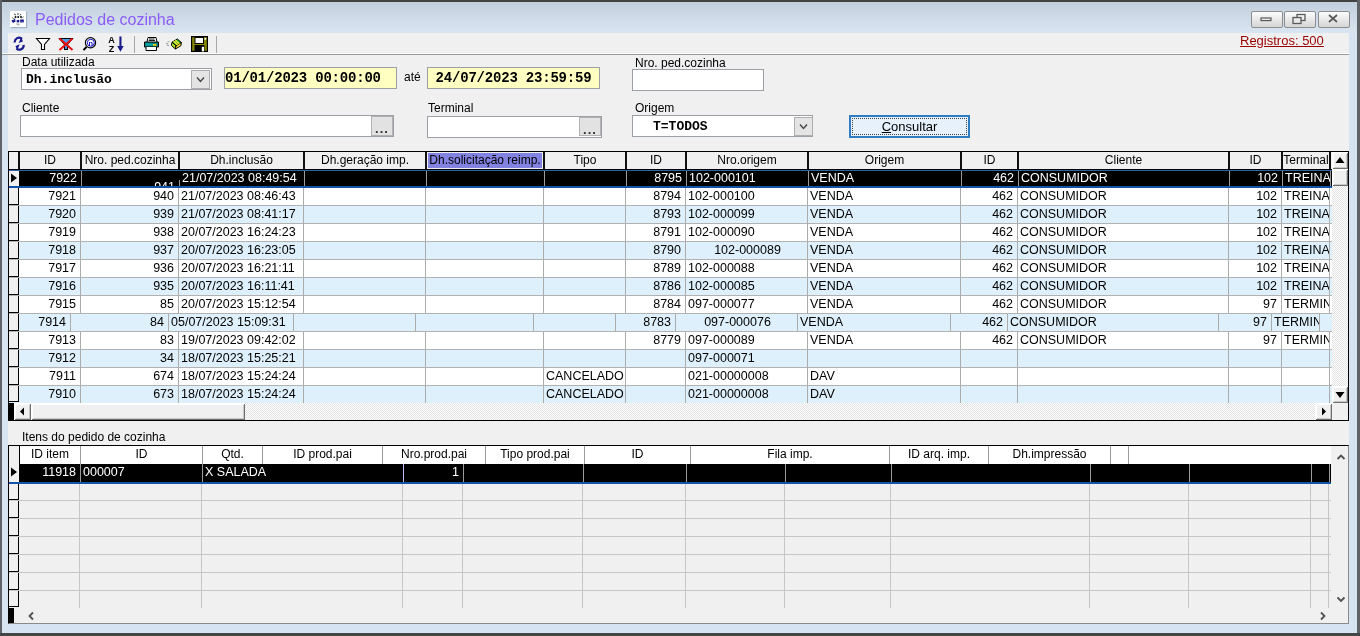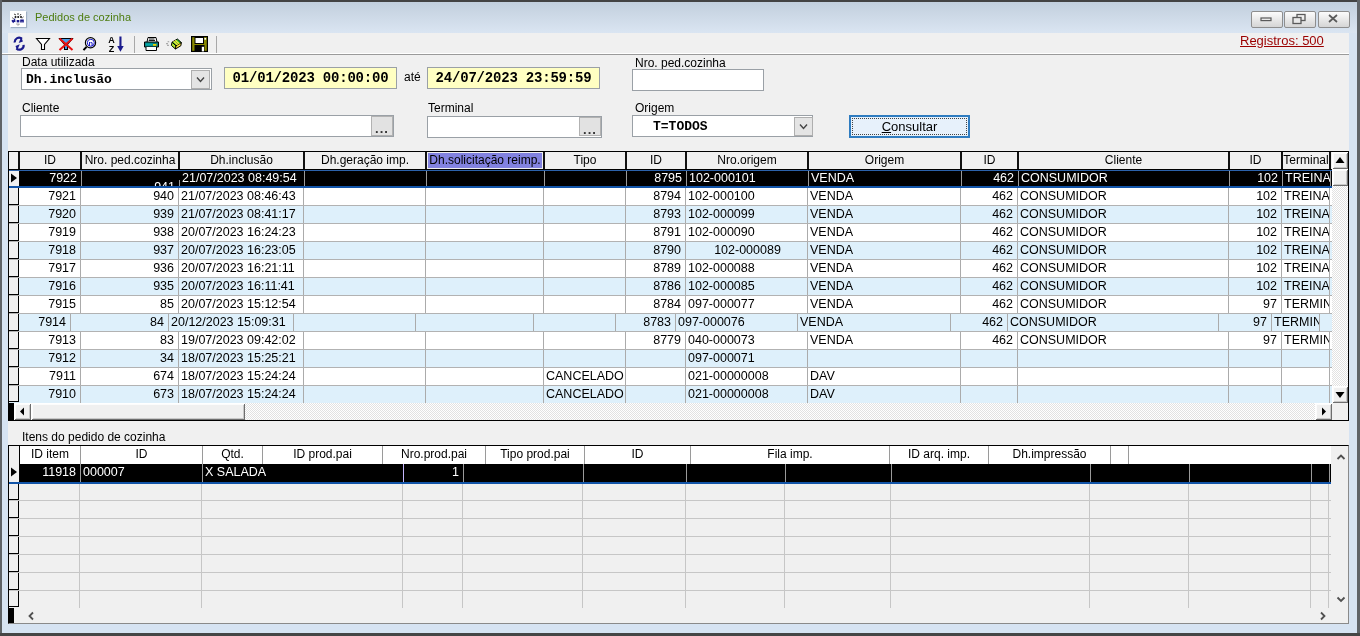--- a/index.html
+++ b/index.html
@@ -7,21 +7,21 @@
 #win{position:absolute;left:0;top:0;width:1360px;height:636px;background:#f0f0f0;}
 .abs{position:absolute;}
 #frameTop{left:0;top:0;width:1360px;height:2px;background:#434343;}
 #frameL{left:0;top:0;width:2px;height:636px;background:#5f6367;}
 #frameR{left:1357px;top:0;width:3px;height:636px;background:#5f6367;}
 #frameB{left:0;top:633px;width:1360px;height:3px;background:#454545;}
 #stripL{left:2px;top:2px;width:6px;height:631px;background:#d6e3f2;}
 #stripR{left:1349px;top:33px;width:8px;height:600px;background:#d6e3f2;}
 #stripB{left:2px;top:624px;width:1355px;height:9px;background:#d6e3f2;}
 #title{left:2px;top:2px;width:1355px;height:31px;background:linear-gradient(#c2cfdd,#dae5f2);}
-#ttext{left:35px;top:11px;font-size:11px;color:#4d7c0f;}
+#ttext{left:35px;top:11px;font-size:16px;color:#8b5cf6;}
 .wbtn{top:11px;width:30px;height:15px;background:linear-gradient(#fcfcfc,#d5d5d5);border:1px solid #8e8e8e;border-radius:2px;}
 .tsep{top:36px;width:1px;height:17px;background:#a8a8a8;}
 #reg{left:1240px;top:33px;width:90px;font-size:13px;color:#9b0000;text-decoration:underline;}
 #tdiv{left:2px;top:53px;width:1347px;height:1px;background:#ffffff;border-bottom:1px solid #9a9a9a;}
 .lbl{font-size:12px;color:#000;}
 .field{background:#fff;border:1px solid #9aa0a6;}
 .yellow{background:#ffffc2;border:1px solid #9aa0a6;font-family:"Liberation Mono",monospace;font-weight:bold;font-size:14px;letter-spacing:-0.2px;color:#000;}
 .mono13{font-family:"Liberation Mono",monospace;font-weight:bold;font-size:13px;color:#000;}
 .combobtn{background:#e4e4e4;border:1px solid #aeaeae;}
 .dots{background:#e2e2e2;border:1px solid #b2b2b2;font-size:13px;font-weight:bold;letter-spacing:1px;text-align:center;color:#333;box-sizing:border-box;}
@@ -150,21 +150,21 @@
   <div class="abs" id="tdiv"></div>
   <div class="abs lbl" style="left:22px;top:55px;">Data utilizada</div>
   <div class="abs field" style="left:21px;top:68px;width:189px;height:20px;">
     <div class="abs mono13" style="left:4px;top:3px;">Dh.inclusão</div>
     <div class="abs combobtn" style="left:169px;top:1px;width:17px;height:17px;">
       <svg width="17" height="17">
           <path d="M5 6.5 L8.5 10.5 L12 6.5" stroke="#444" stroke-width="1.4" fill="none"></path>
         </svg>
     </div>
   </div>
-  <div class="abs yellow" style="left:224px;top:67px;width:171px;height:20px;line-height:20px;text-align:center;">01/01/2023 00:00:00</div>
+  <div class="abs yellow" style="left:224px;top:67px;width:171px;height:20px;line-height:20px;text-align:left;">01/01/2023 00:00:00</div>
   <div class="abs lbl" style="left:404px;top:70px;">até</div>
   <div class="abs yellow" style="left:427px;top:67px;width:171px;height:20px;line-height:20px;text-align:center;">24/07/2023 23:59:59</div>
   <div class="abs lbl" style="left:635px;top:56px;">Nro. ped.cozinha</div>
   <div class="abs field" style="left:632px;top:69px;width:130px;height:20px;"></div>
   <div class="abs lbl" style="left:22px;top:101px;">Cliente</div>
   <div class="abs field" style="left:20px;top:115px;width:372px;height:20px;"></div>
   <div class="abs dots" style="left:371px;top:116px;width:22px;height:20px;line-height:24px;">...</div>
   <div class="abs lbl" style="left:428px;top:101px;">Terminal</div>
   <div class="abs field" style="left:427px;top:116px;width:173px;height:20px;"></div>
   <div class="abs dots" style="left:579px;top:117px;width:22px;height:19px;line-height:23px;">...</div>
@@ -329,42 +329,42 @@
 <div class="cl txt" style="width:153px;">VENDA</div>
 <div class="cl num" style="width:57px;">462</div>
 <div class="cl txt" style="width:211px;">CONSUMIDOR</div>
 <div class="cl num" style="width:53px;">97</div>
 <div class="cl txt" style="width:48px;">TERMINAL</div>
 </div>
 <div class="row br" style="border-bottom:1px solid #b2b2b2;box-sizing:border-box;">
 <div class="ind" style="border-bottom:1px solid #000;box-sizing:border-box;"></div>
 <div class="cl num" style="width:52px;">7914</div>
 <div class="cl num" style="width:98px;">84</div>
-<div class="cl txt" style="width:125px;">20/12/2023 15:09:31</div>
+<div class="cl txt" style="width:125px;">05/07/2023 15:09:31</div>
 <div class="cl txt" style="width:122px;"></div>
 <div class="cl txt" style="width:118px;"></div>
 <div class="cl txt" style="width:82px;"></div>
 <div class="cl num" style="width:60px;">8783</div>
-<div class="cl txt" style="width:122px;">097-000076</div>
+<div class="cl txt" style="width:122px;text-align:center;">097-000076</div>
 <div class="cl txt" style="width:153px;">VENDA</div>
 <div class="cl num" style="width:57px;">462</div>
 <div class="cl txt" style="width:211px;">CONSUMIDOR</div>
 <div class="cl num" style="width:53px;">97</div>
 <div class="cl txt" style="width:48px;">TERMINAL</div>
 </div>
 <div class="row wr" style="border-bottom:1px solid #b2b2b2;box-sizing:border-box;">
 <div class="ind" style="border-bottom:1px solid #000;box-sizing:border-box;"></div>
 <div class="cl num" style="width:62px;">7913</div>
 <div class="cl num" style="width:98px;">83</div>
 <div class="cl txt" style="width:125px;">19/07/2023 09:42:02</div>
 <div class="cl txt" style="width:122px;"></div>
 <div class="cl txt" style="width:118px;"></div>
 <div class="cl txt" style="width:82px;"></div>
 <div class="cl num" style="width:60px;">8779</div>
-<div class="cl txt" style="width:122px;">040-000073</div>
+<div class="cl txt" style="width:122px;">097-000089</div>
 <div class="cl txt" style="width:153px;">VENDA</div>
 <div class="cl num" style="width:57px;">462</div>
 <div class="cl txt" style="width:211px;">CONSUMIDOR</div>
 <div class="cl num" style="width:53px;">97</div>
 <div class="cl txt" style="width:48px;">TERMINAL</div>
 </div>
 <div class="row br" style="border-bottom:1px solid #b2b2b2;box-sizing:border-box;">
 <div class="ind" style="border-bottom:1px solid #000;box-sizing:border-box;"></div>
 <div class="cl num" style="width:62px;">7912</div>
 <div class="cl num" style="width:98px;">34</div>

